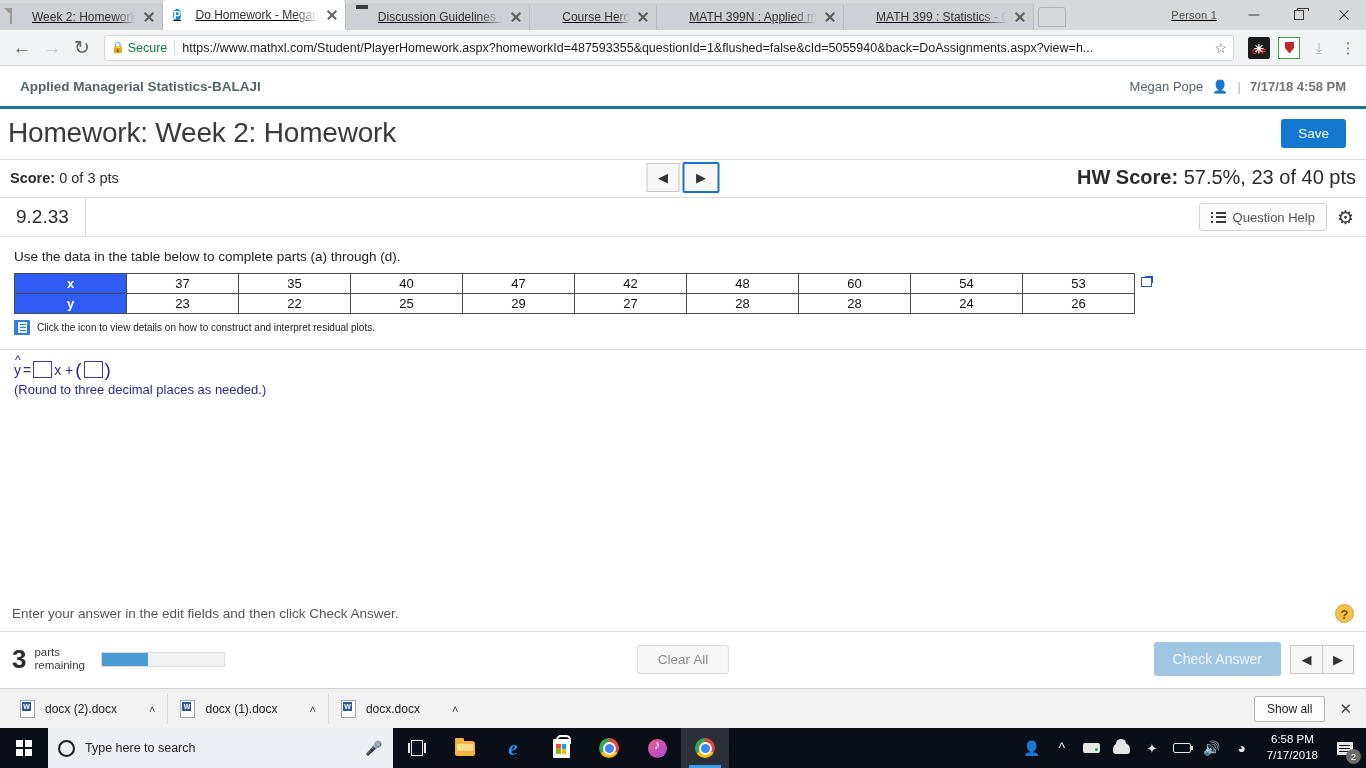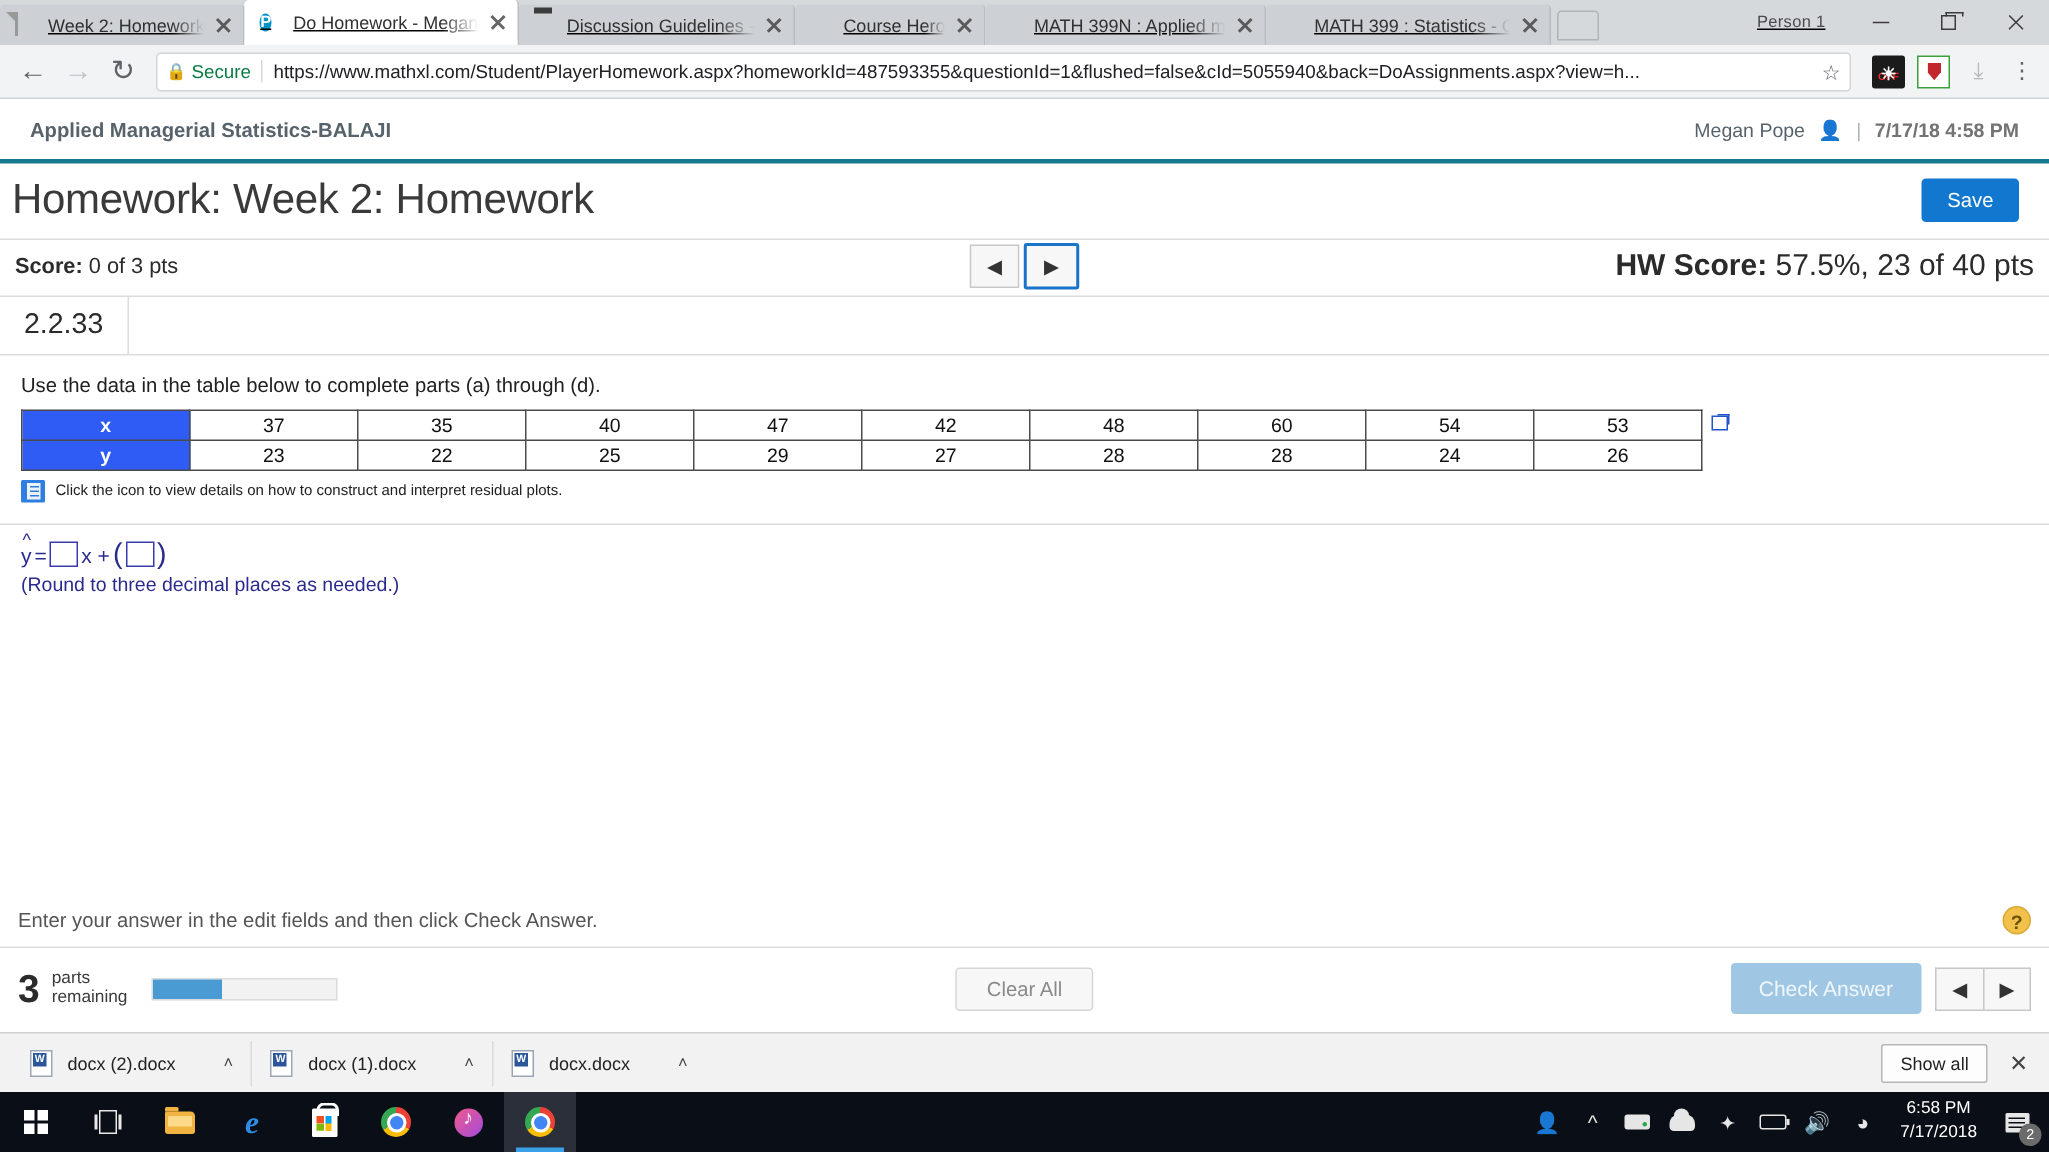--- a/index.html
+++ b/index.html
@@ -408,22 +408,33 @@
     <div class="pg-btn pg-next">▶</div>
   </div>
 
   <span class="hw-score">
     <b>HW Score:</b>
     <span>57.5%, 23 of 40 pts</span>
   </span>
 </div>
 
 <div class="qnum-row">
-  <span class="qnum">2.2.33</span>
+  <span class="qnum">9.2.33</span>
   <span class="qnum-div"></span>
+  <span class="q-tools">
+    <span class="qhelp">
+      <span class="listicon">
+          <span></span>
+          <span></span>
+          <span></span>
+        </span>
+      <span>Question Help</span>
+    </span>
+    <span class="gear">⚙</span>
+  </span>
 </div>
 
 <div class="qbody">
   <div class="prompt">Use the data in the table below to complete parts (a) through (d).</div>
 
   <div class="table-wrap">
     <table class="data">
       <tbody>
           <tr>
         <td class="hd">x</td>
@@ -526,20 +537,25 @@
 <div class="taskbar">
   <span class="start">
     <span class="winlogo">
         <i></i>
         <i></i>
         <i></i>
         <i></i>
       </span>
   </span>
 
+  <div class="searchbox">
+    <span class="s-circle"></span>
+    <span class="s-ph">Type here to search</span>
+    <span class="mic">🎤</span>
+  </div>
 
   <div class="tb-icons">
     <span class="tb-ico">
       <span class="taskview">
           <i></i>
           <i></i>
           <i></i>
         </span>
     </span>
     <span class="tb-ico">

